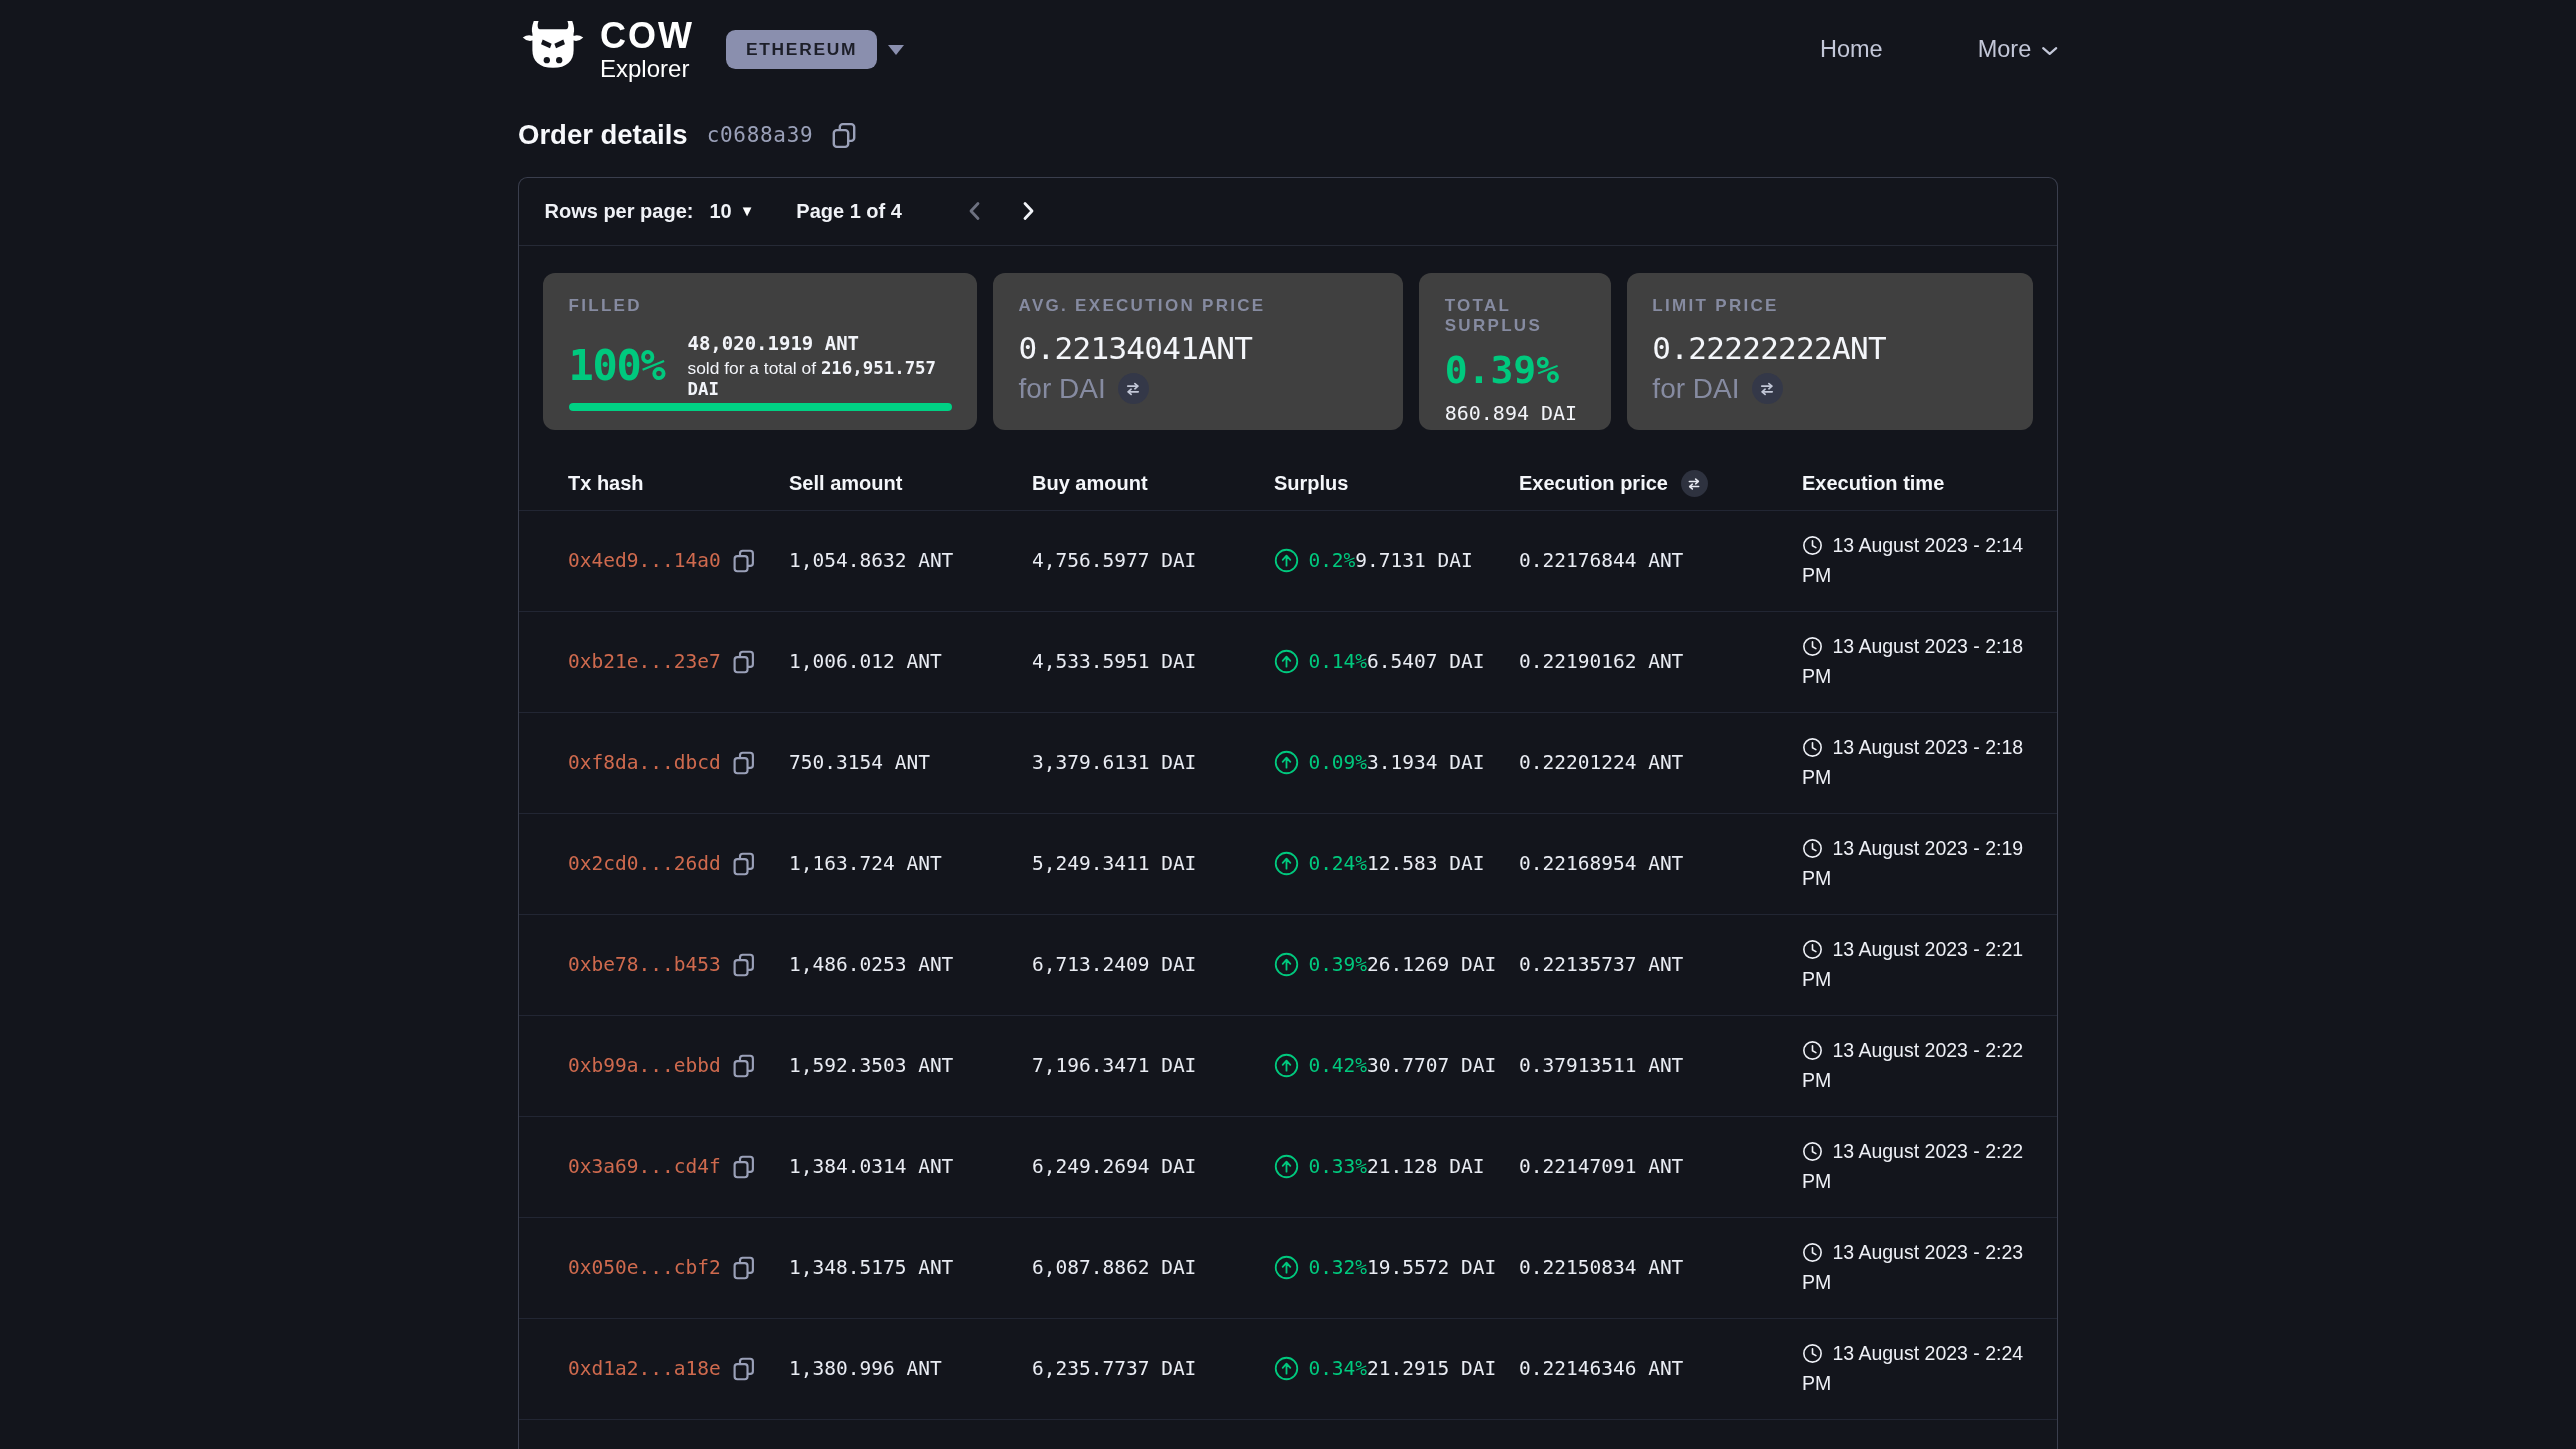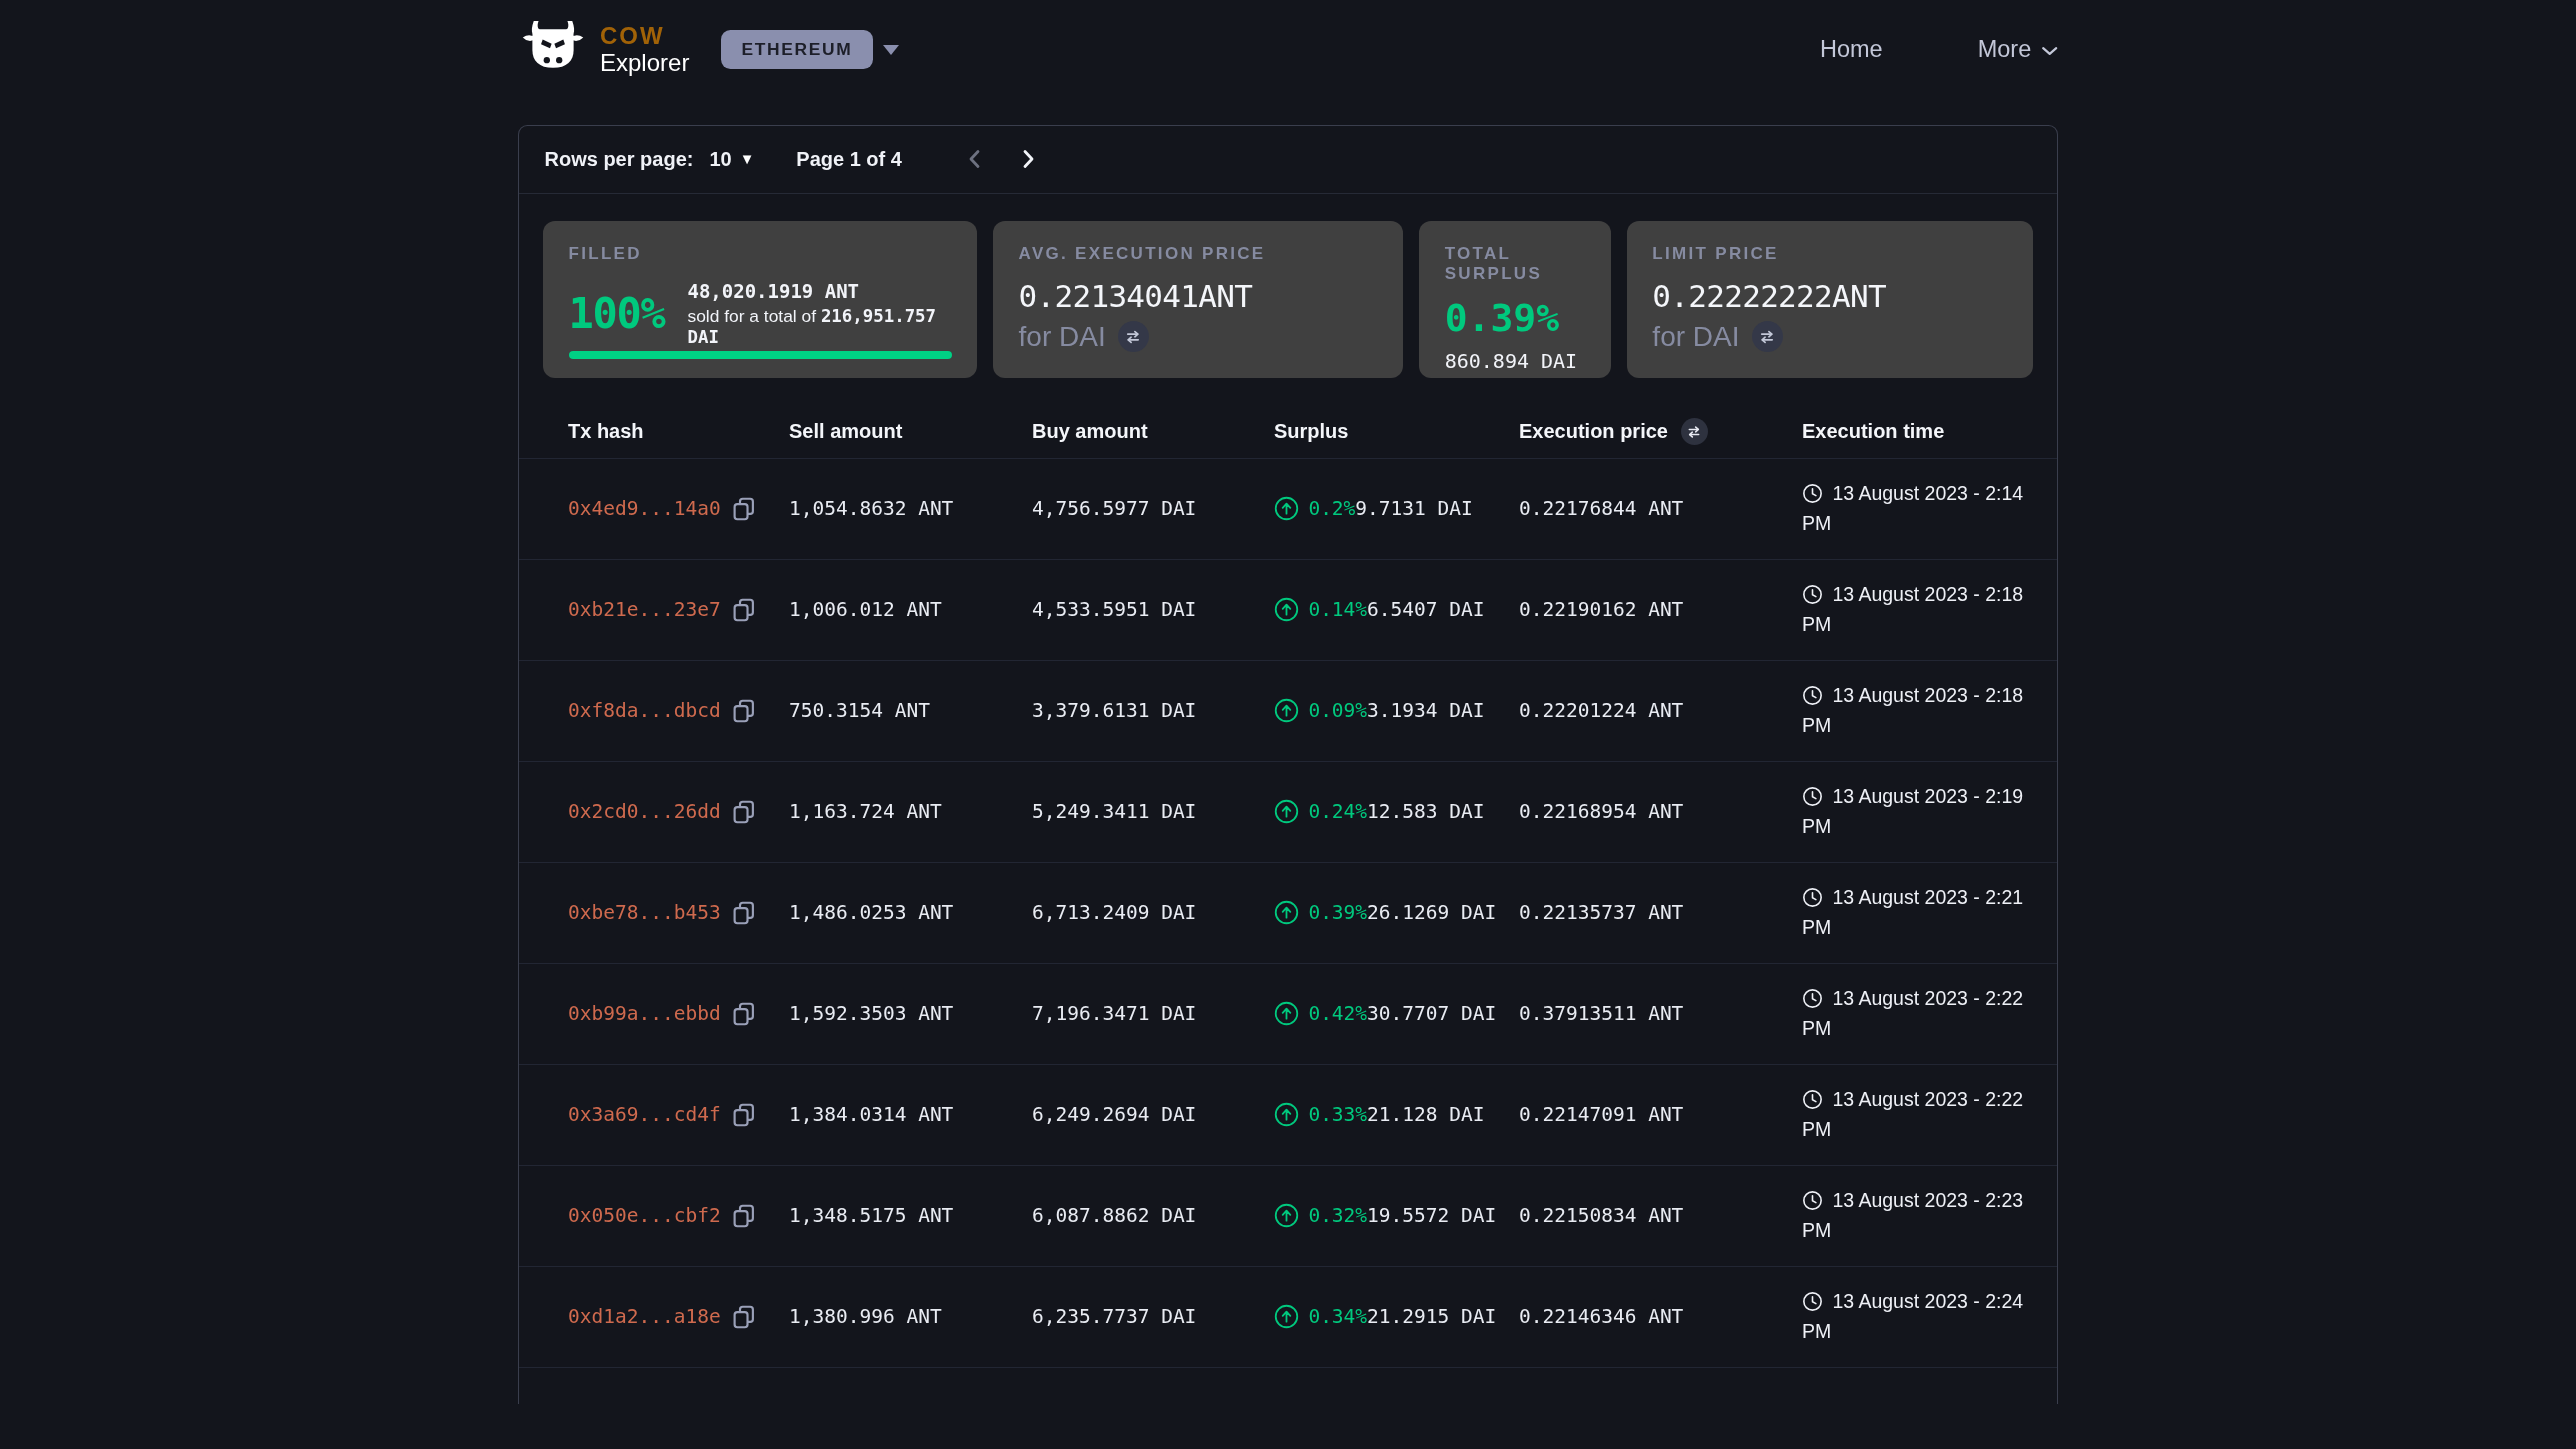--- a/index.html
+++ b/index.html
@@ -8,21 +8,21 @@
     background:#13151c;color:#eef0f6;
     font-family:"Liberation Sans",sans-serif;
   }
   .container{width:1540px;margin:0 auto;}
 
   
   .topbar{height:99px;display:flex;align-items:center;justify-content:space-between;}
   .topbar-left{display:flex;align-items:center;gap:32px;}
   .logo{display:flex;align-items:center;gap:12px;cursor:pointer;}
   .logo-text{line-height:1;}
-  .logo-t1{font-size:24px;font-weight:800;letter-spacing:2px;color:#a16207;}
+  .logo-t1{font-size:36px;font-weight:800;letter-spacing:2px;color:#ffffff;}
   .logo-t2{font-size:24px;font-weight:400;color:#ffffff;margin-top:2.7px;}
   .badge-group{display:flex;align-items:center;gap:10.7px;cursor:pointer;}
   .badge{background:#8a8fae;color:#1d1f29;font-size:17.4px;font-weight:700;letter-spacing:1.7px;
          padding:8.7px 20px;border-radius:9.4px;}
   .badge-caret{width:0;height:0;border-left:8.7px solid transparent;border-right:8.7px solid transparent;
          border-top:10.7px solid #8a8fae;}
   .nav{display:flex;align-items:center;gap:95px;font-size:23.5px;font-weight:400;color:#c3c7d8;}
   .nav-item{display:flex;align-items:center;gap:9.4px;cursor:pointer;}
 
   
@@ -142,20 +142,30 @@
         <span>More</span>
         <span>
           <svg width="17.4" height="12" viewBox="0 0 24 16" fill="none">
             <path d="M3 4 L12 12 L21 4" stroke="#c3c7d8" stroke-width="3" stroke-linecap="round" stroke-linejoin="round"></path>
           </svg>
         </span>
       </span>
     </div>
   </div>
 
+  <div class="title-row">
+    <h1 class="page-title">Order details</h1>
+    <span class="order-id">c0688a39</span>
+    <span class="copy-btn">
+      <svg width="24" height="27" viewBox="0 0 20 22" fill="none">
+        <rect x="6.5" y="1.5" width="12" height="14" rx="2.5" stroke="#9aa0b8" stroke-width="2"></rect>
+        <rect x="1.5" y="6.5" width="12" height="14" rx="2.5" fill="#13151c" stroke="#9aa0b8" stroke-width="2"></rect>
+      </svg>
+    </span>
+  </div>
 
   <div class="main">
 
     <div class="tabs-row">
       <div class="pager">
         <span class="pager-label">Rows per page:</span>
         <span class="pager-select">
           <span>10</span>
           <span class="tri">▼</span>
         </span>

